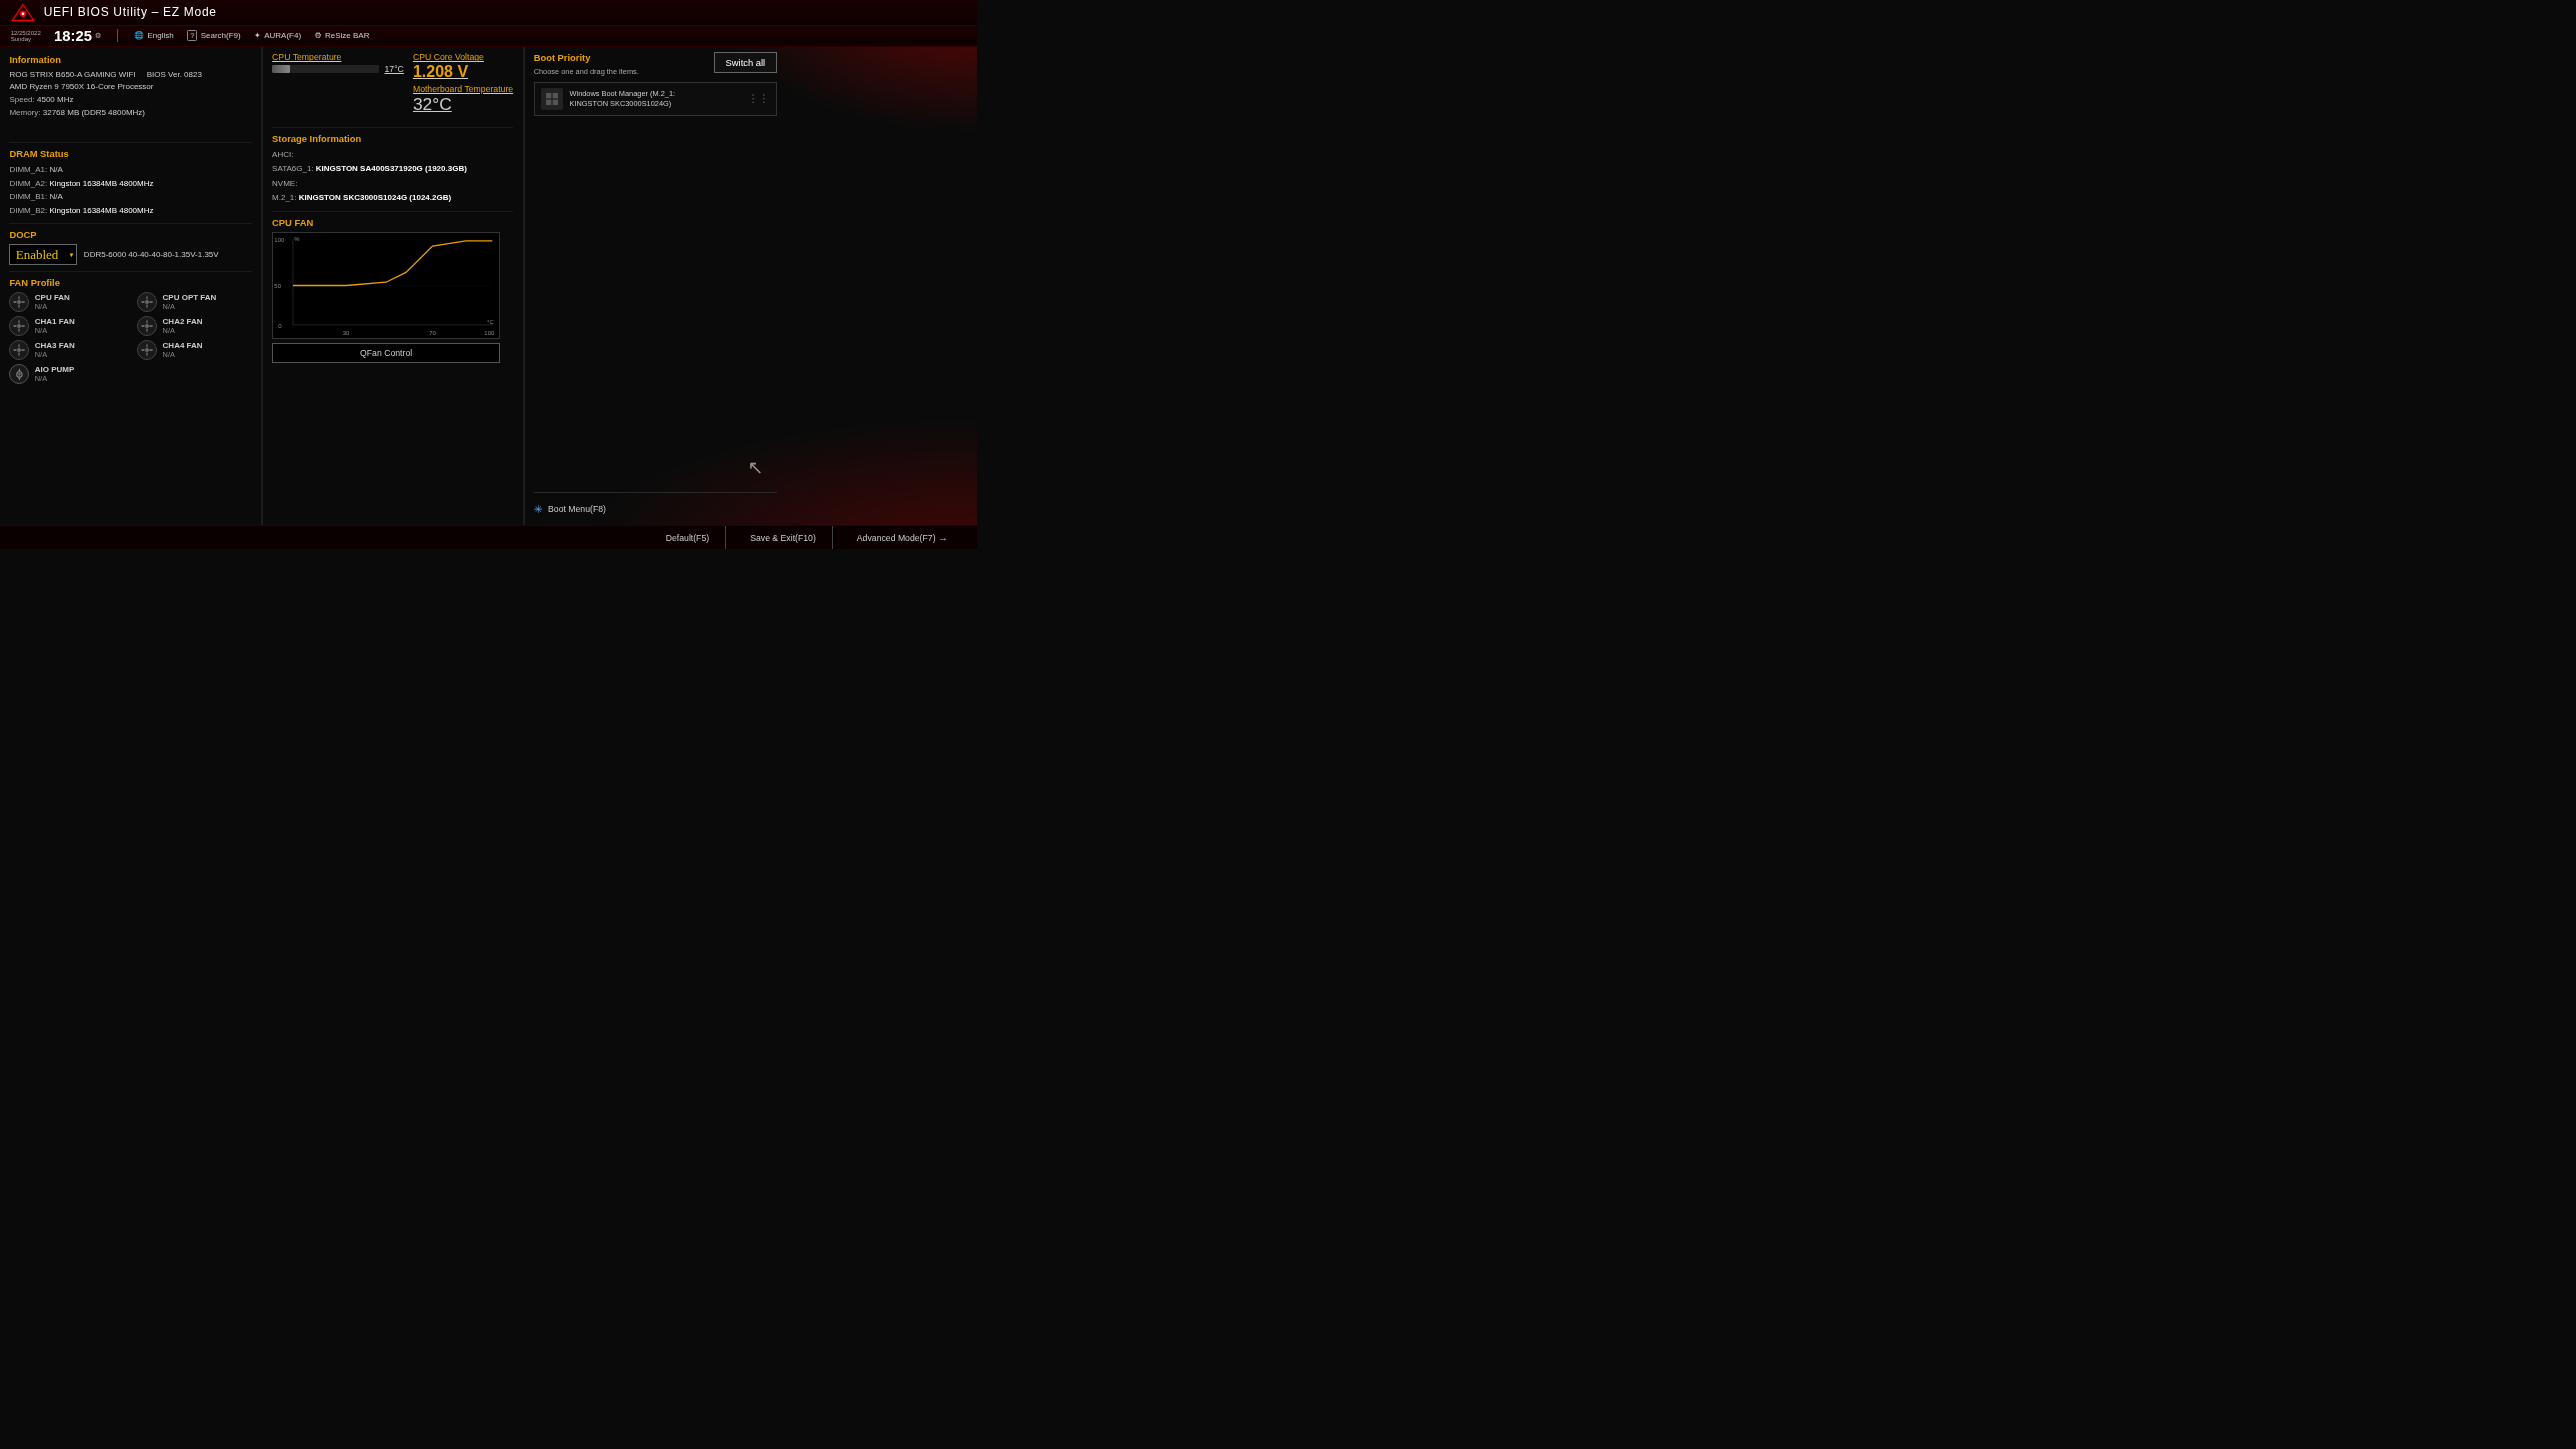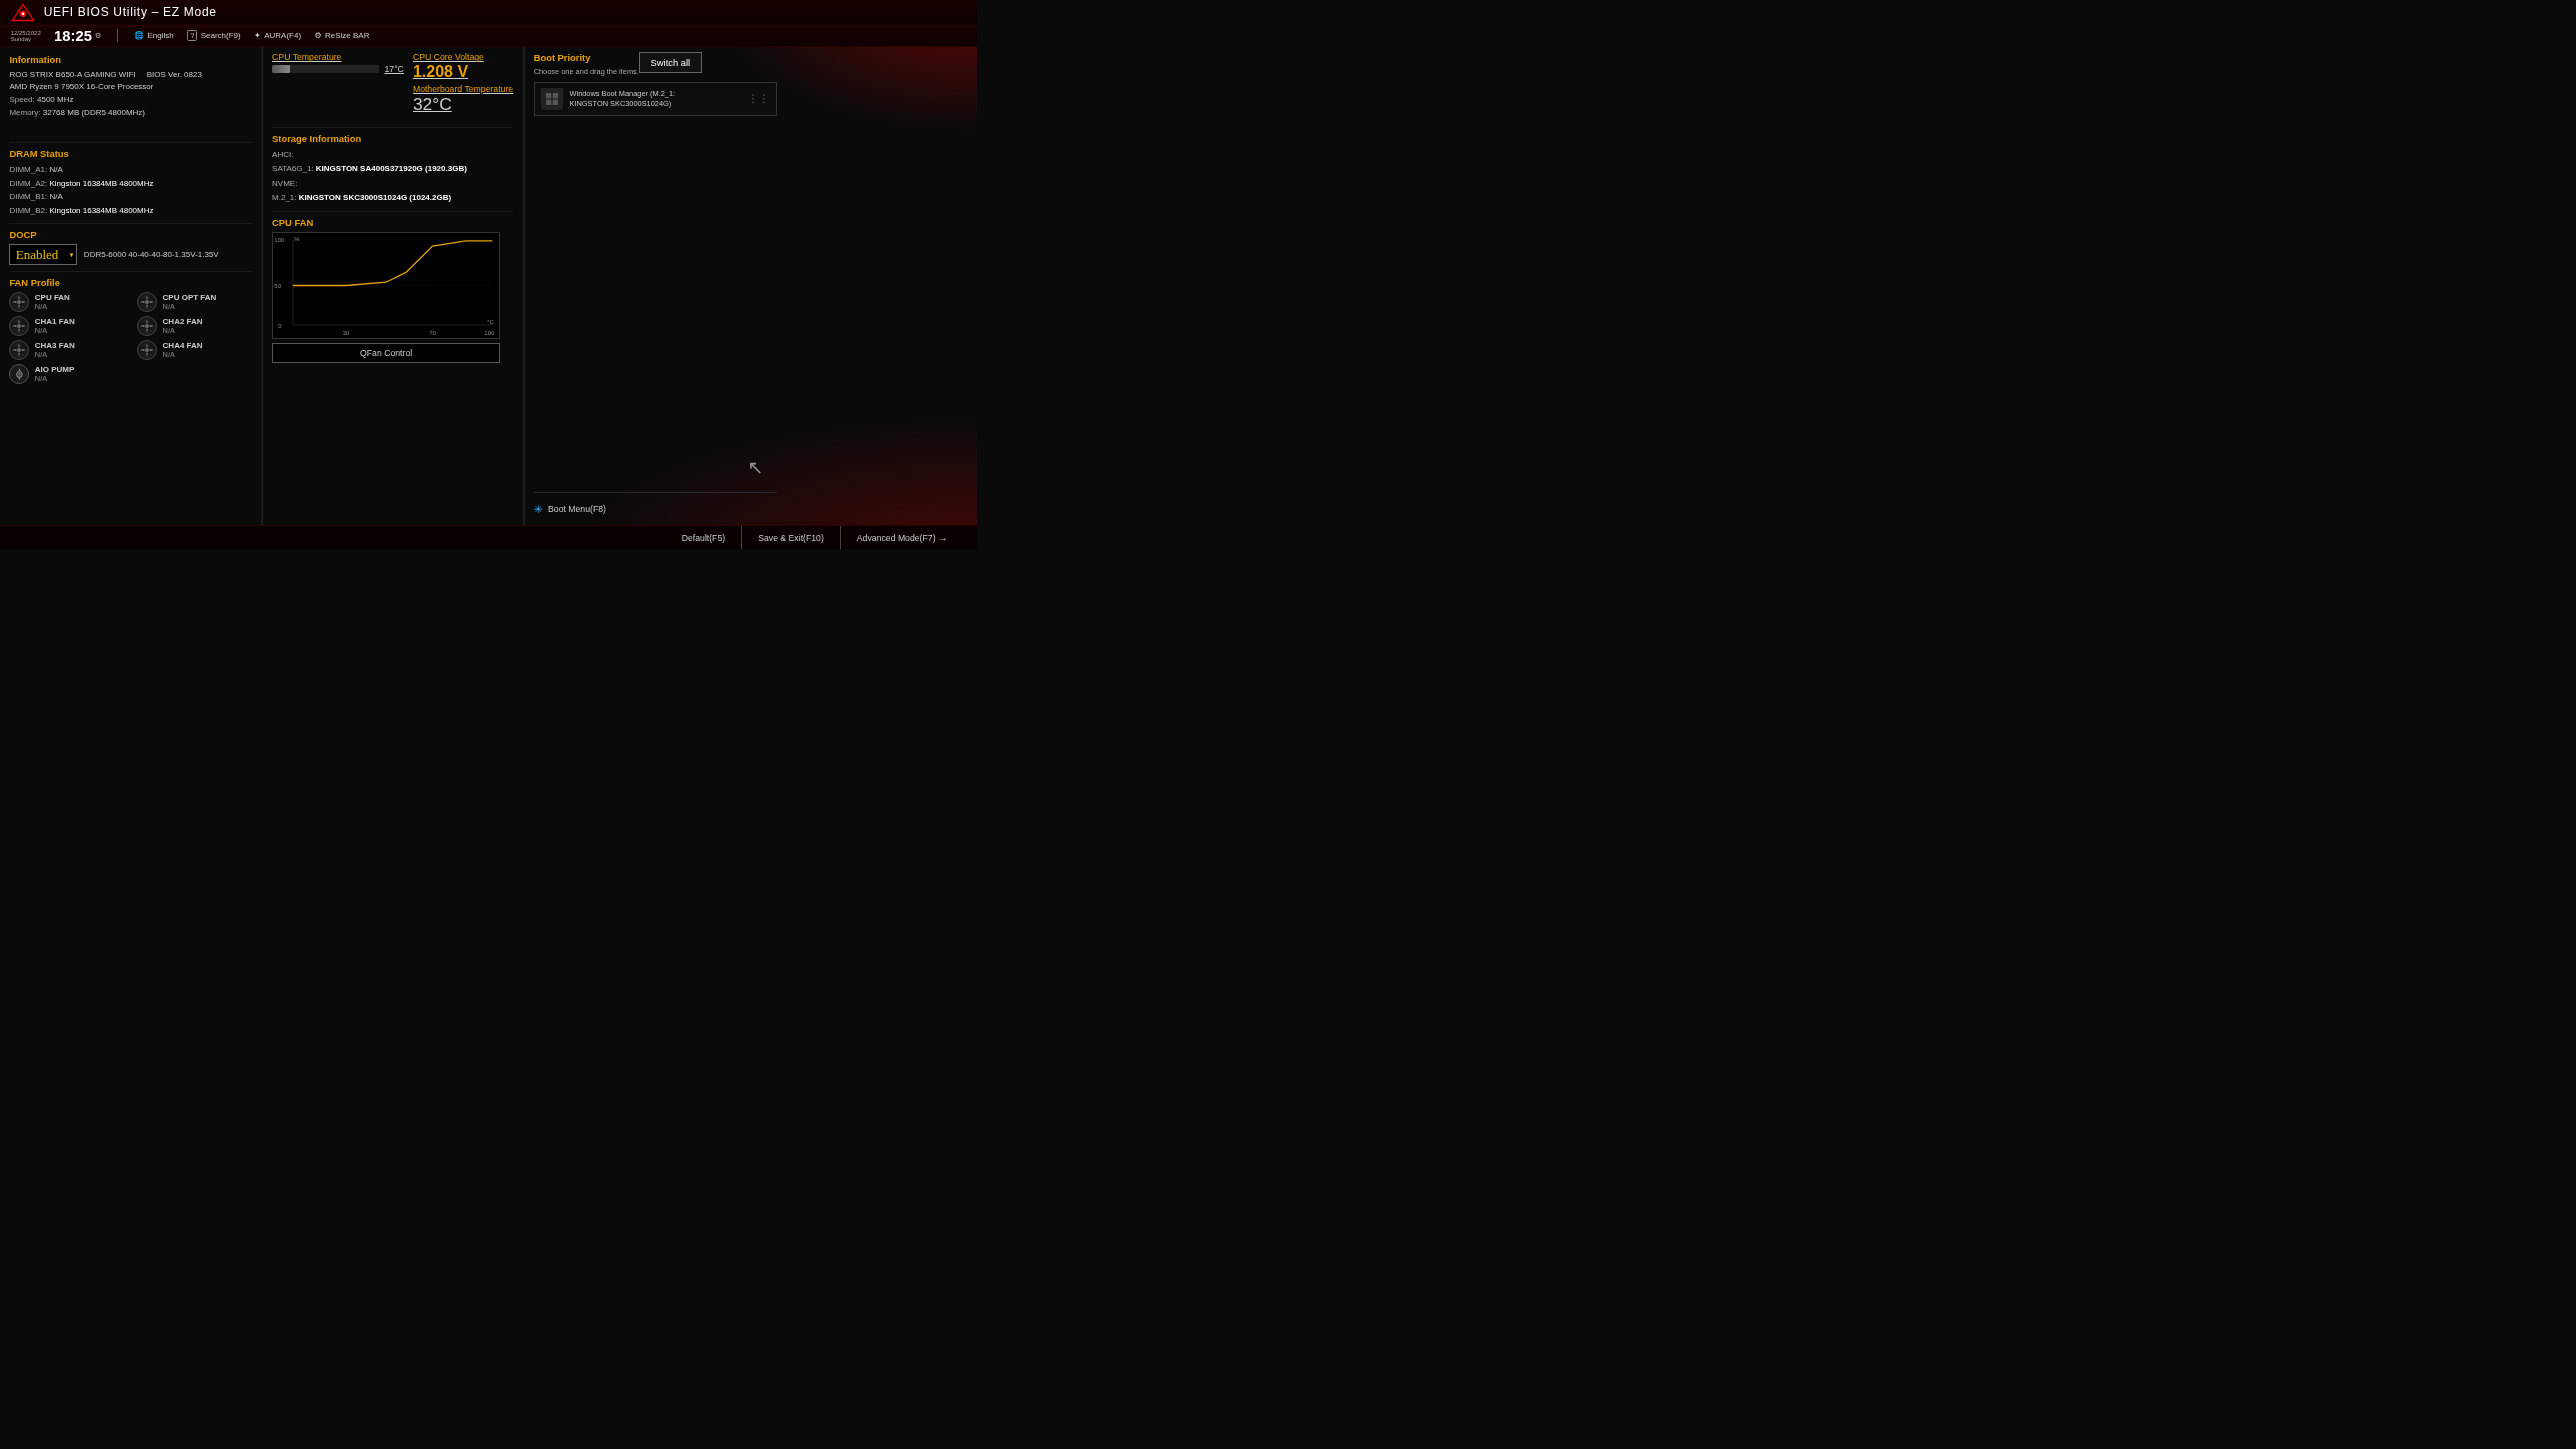--- a/index.html
+++ b/index.html
@@ -256,21 +256,21 @@
       text-align: center;
       width: 228px;
       font-size: 8.7px;
       cursor: pointer;
       margin-top: 2.7px;
     }
 
     
     .boot-priority-header {
       display: flex;
-      justify-content: flex-start;
+      justify-content: space-between;
       align-items: flex-start;
       margin-bottom: 5.4px;
     }
     .boot-priority-info { color: #aaa; font-size: 7.4px; }
     .switch-all-btn {
       background: #111;
       color: #fff;
       border: 0.7px solid #666;
       padding: 4px 10.7px;
       font-size: 9.4px;
@@ -317,21 +317,21 @@
     .bottom-bar {
       position: relative;
       z-index: 1;
       background: #0a0000;
       border-top: 0.7px solid #2a0000;
       display: flex;
       align-items: center;
       justify-content: flex-end;
       padding: 0 13.4px;
       height: 24px;
-      gap: 0;
+      gap: 8px;
     }
     .bottom-btn {
       color: #ccc;
       font-size: 8.7px;
       cursor: pointer;
       padding: 0 16px;
       border-right: 0.7px solid #444;
       height: 100%;
       display: flex;
       align-items: center;

